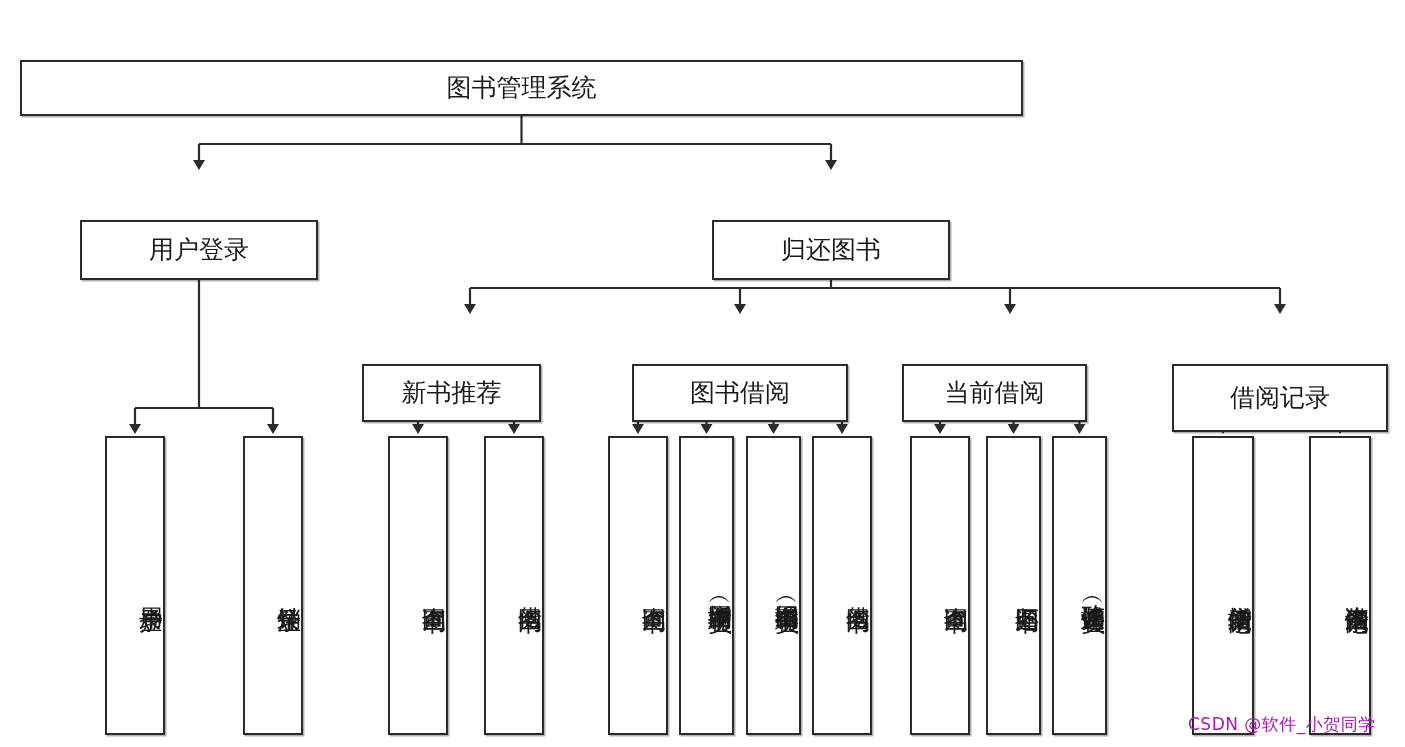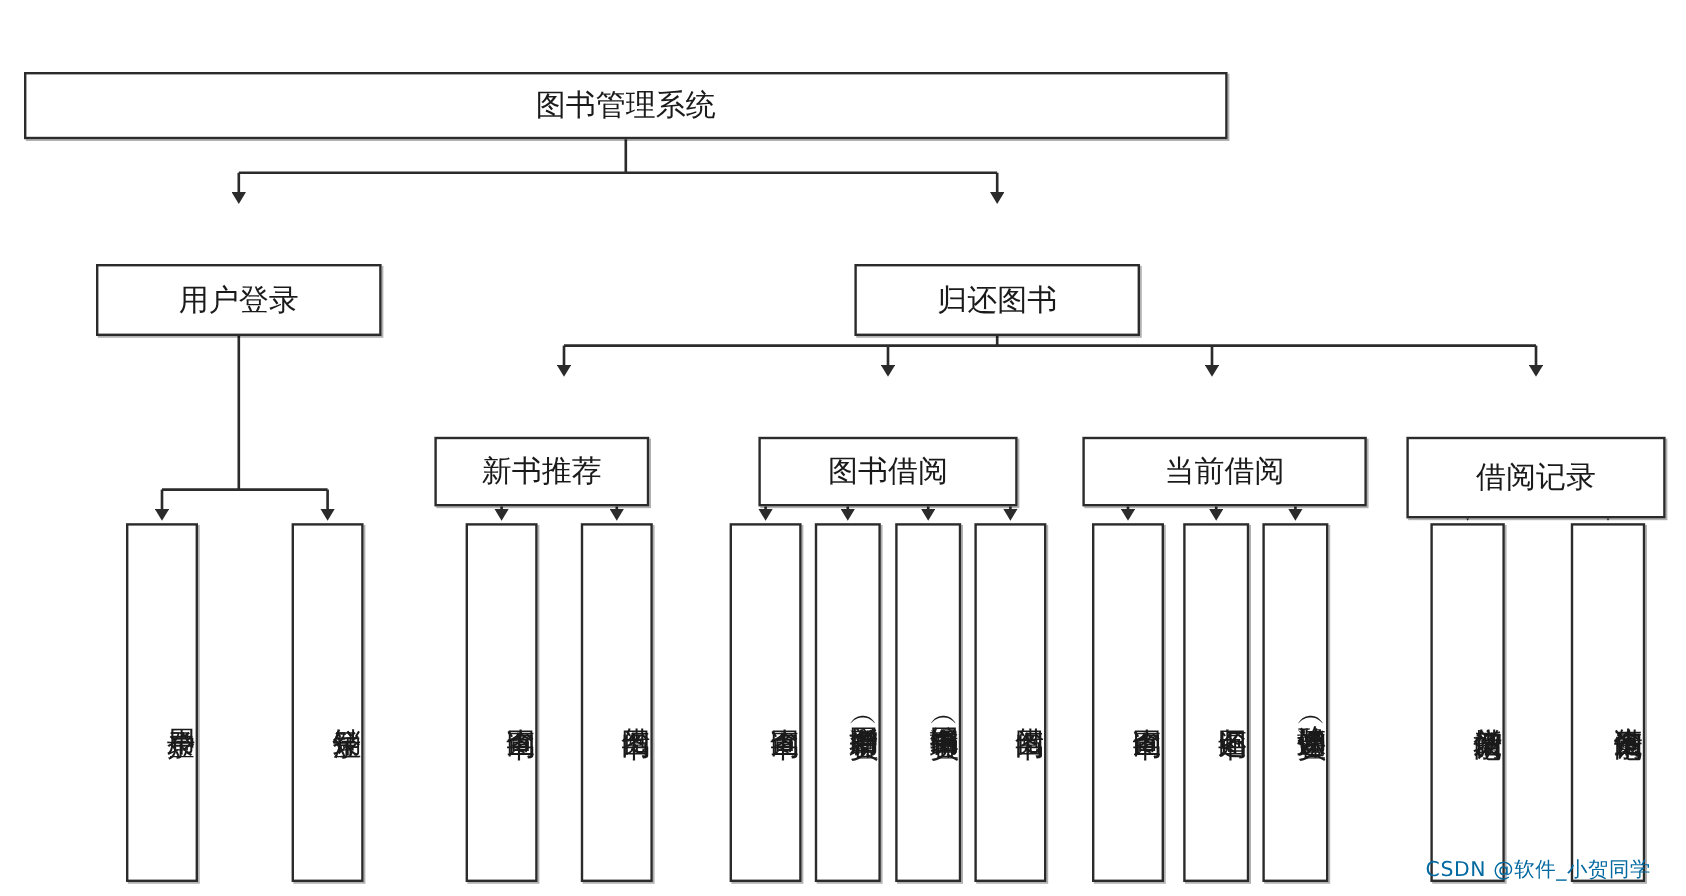--- a/index.html
+++ b/index.html
@@ -56,21 +56,21 @@
     top: 0;
     width: 1405px;
     height: 747px;
     pointer-events: none;
   }
   .watermark {
     position: absolute;
     left: 1188px;
     top: 713px;
     font-size: 17px;
-    color: #0369a1;
+    color: #a21caf;
     letter-spacing: 0.5px;
     white-space: nowrap;
     font-family: "DejaVu Sans", "Liberation Sans", sans-serif;
   }
 </style>
 </head>
 <body>
 
 <div id="canvas">
 
@@ -126,21 +126,21 @@
       </div>
       <div class="node h" style="left: 712px; top: 172px; width: 238px; height: 60px;">
         <span class="htext">归还图书</span>
       </div>
       <div class="node h" style="left: 362px; top: 316px; width: 179px; height: 58px;">
         <span class="htext">新书推荐</span>
       </div>
       <div class="node h" style="left: 632px; top: 316px; width: 216px; height: 58px;">
         <span class="htext">图书借阅</span>
       </div>
-      <div class="node h" style="left: 902px; top: 316px; width: 237px; height: 58px;">
+      <div class="node h" style="left: 902px; top: 316px; width: 185px; height: 58px;">
         <span class="htext">当前借阅</span>
       </div>
       <div class="node h" style="left: 1172px; top: 316px; width: 216px; height: 68px;">
         <span class="htext">借阅记录</span>
       </div>
       <div class="node v" style="left: 105px; top: 436px; width: 60px; height: 299px;">
         <span class="vtext">用户登录</span>
       </div>
       <div class="node v" style="left: 243px; top: 436px; width: 60px; height: 299px;">
         <span class="vtext">注销登录</span>

